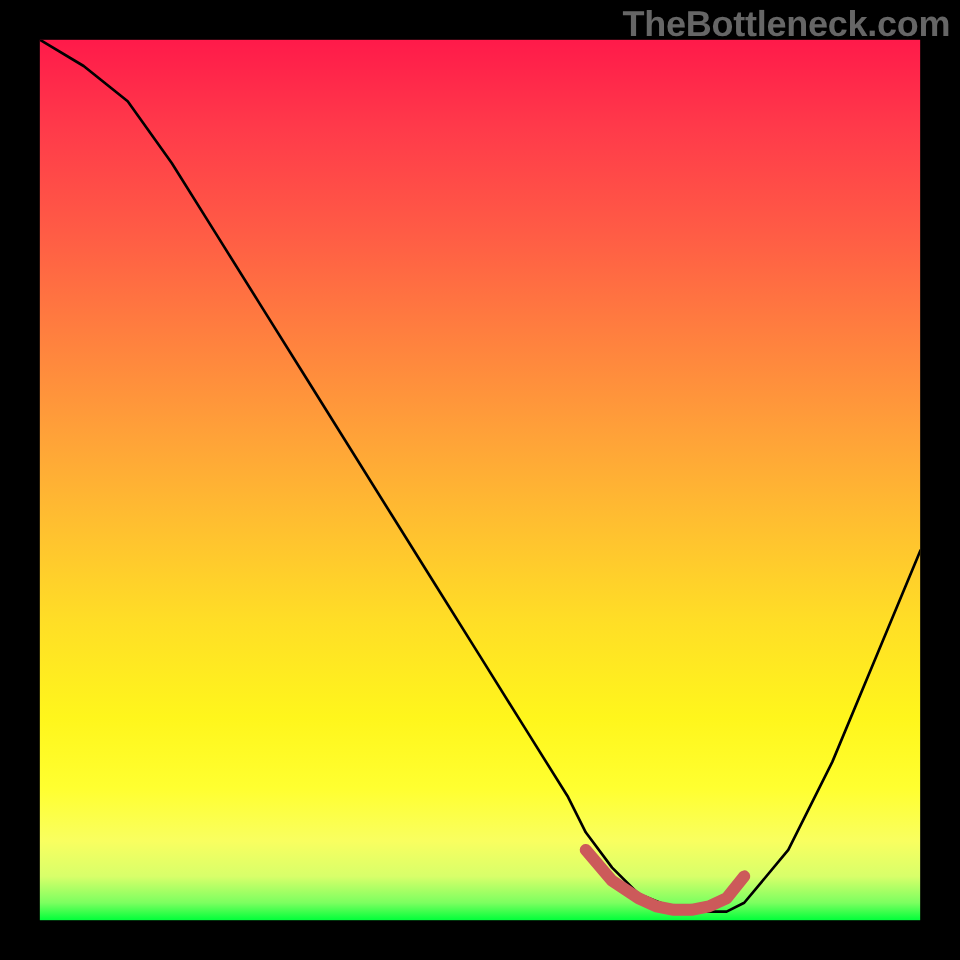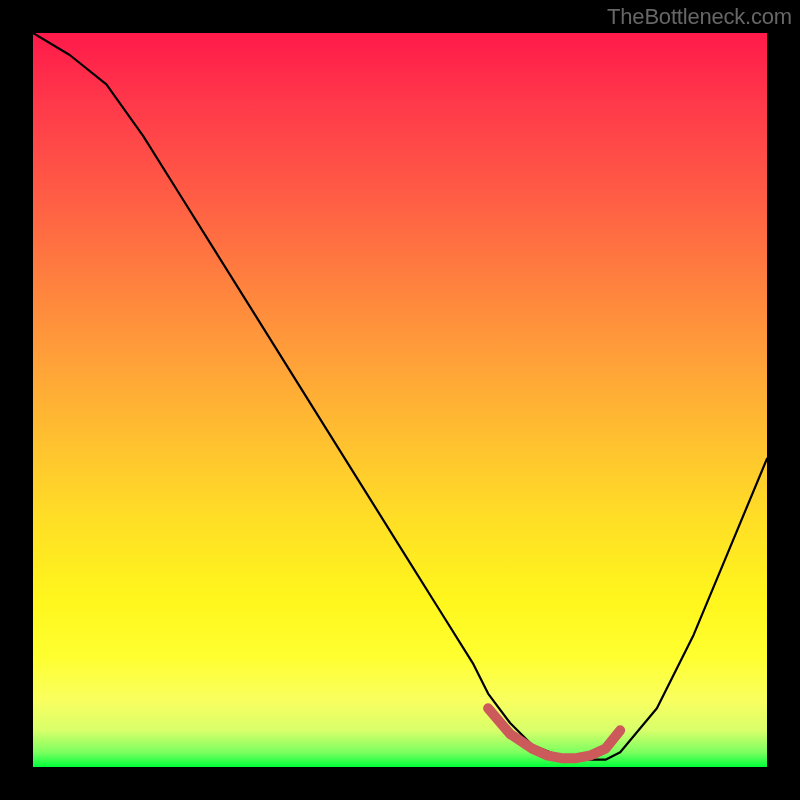--- a/index.html
+++ b/index.html
@@ -15,22 +15,22 @@
     position: relative;
     width: 800px;
     height: 800px;
     background: #000;
   }
   .attribution {
     position: absolute;
     top: 4px;
     right: 8px;
     color: #666;
-    font-size: 22px;
-    font-weight: normal;
+    font-size: 30px;
+    font-weight: bold;
     letter-spacing: -0.2px;
     z-index: 10;
   }
   .plot-area {
     position: absolute;
     left: 33px;
     top: 33px;
     width: 734px;
     height: 734px;
     overflow: hidden;

